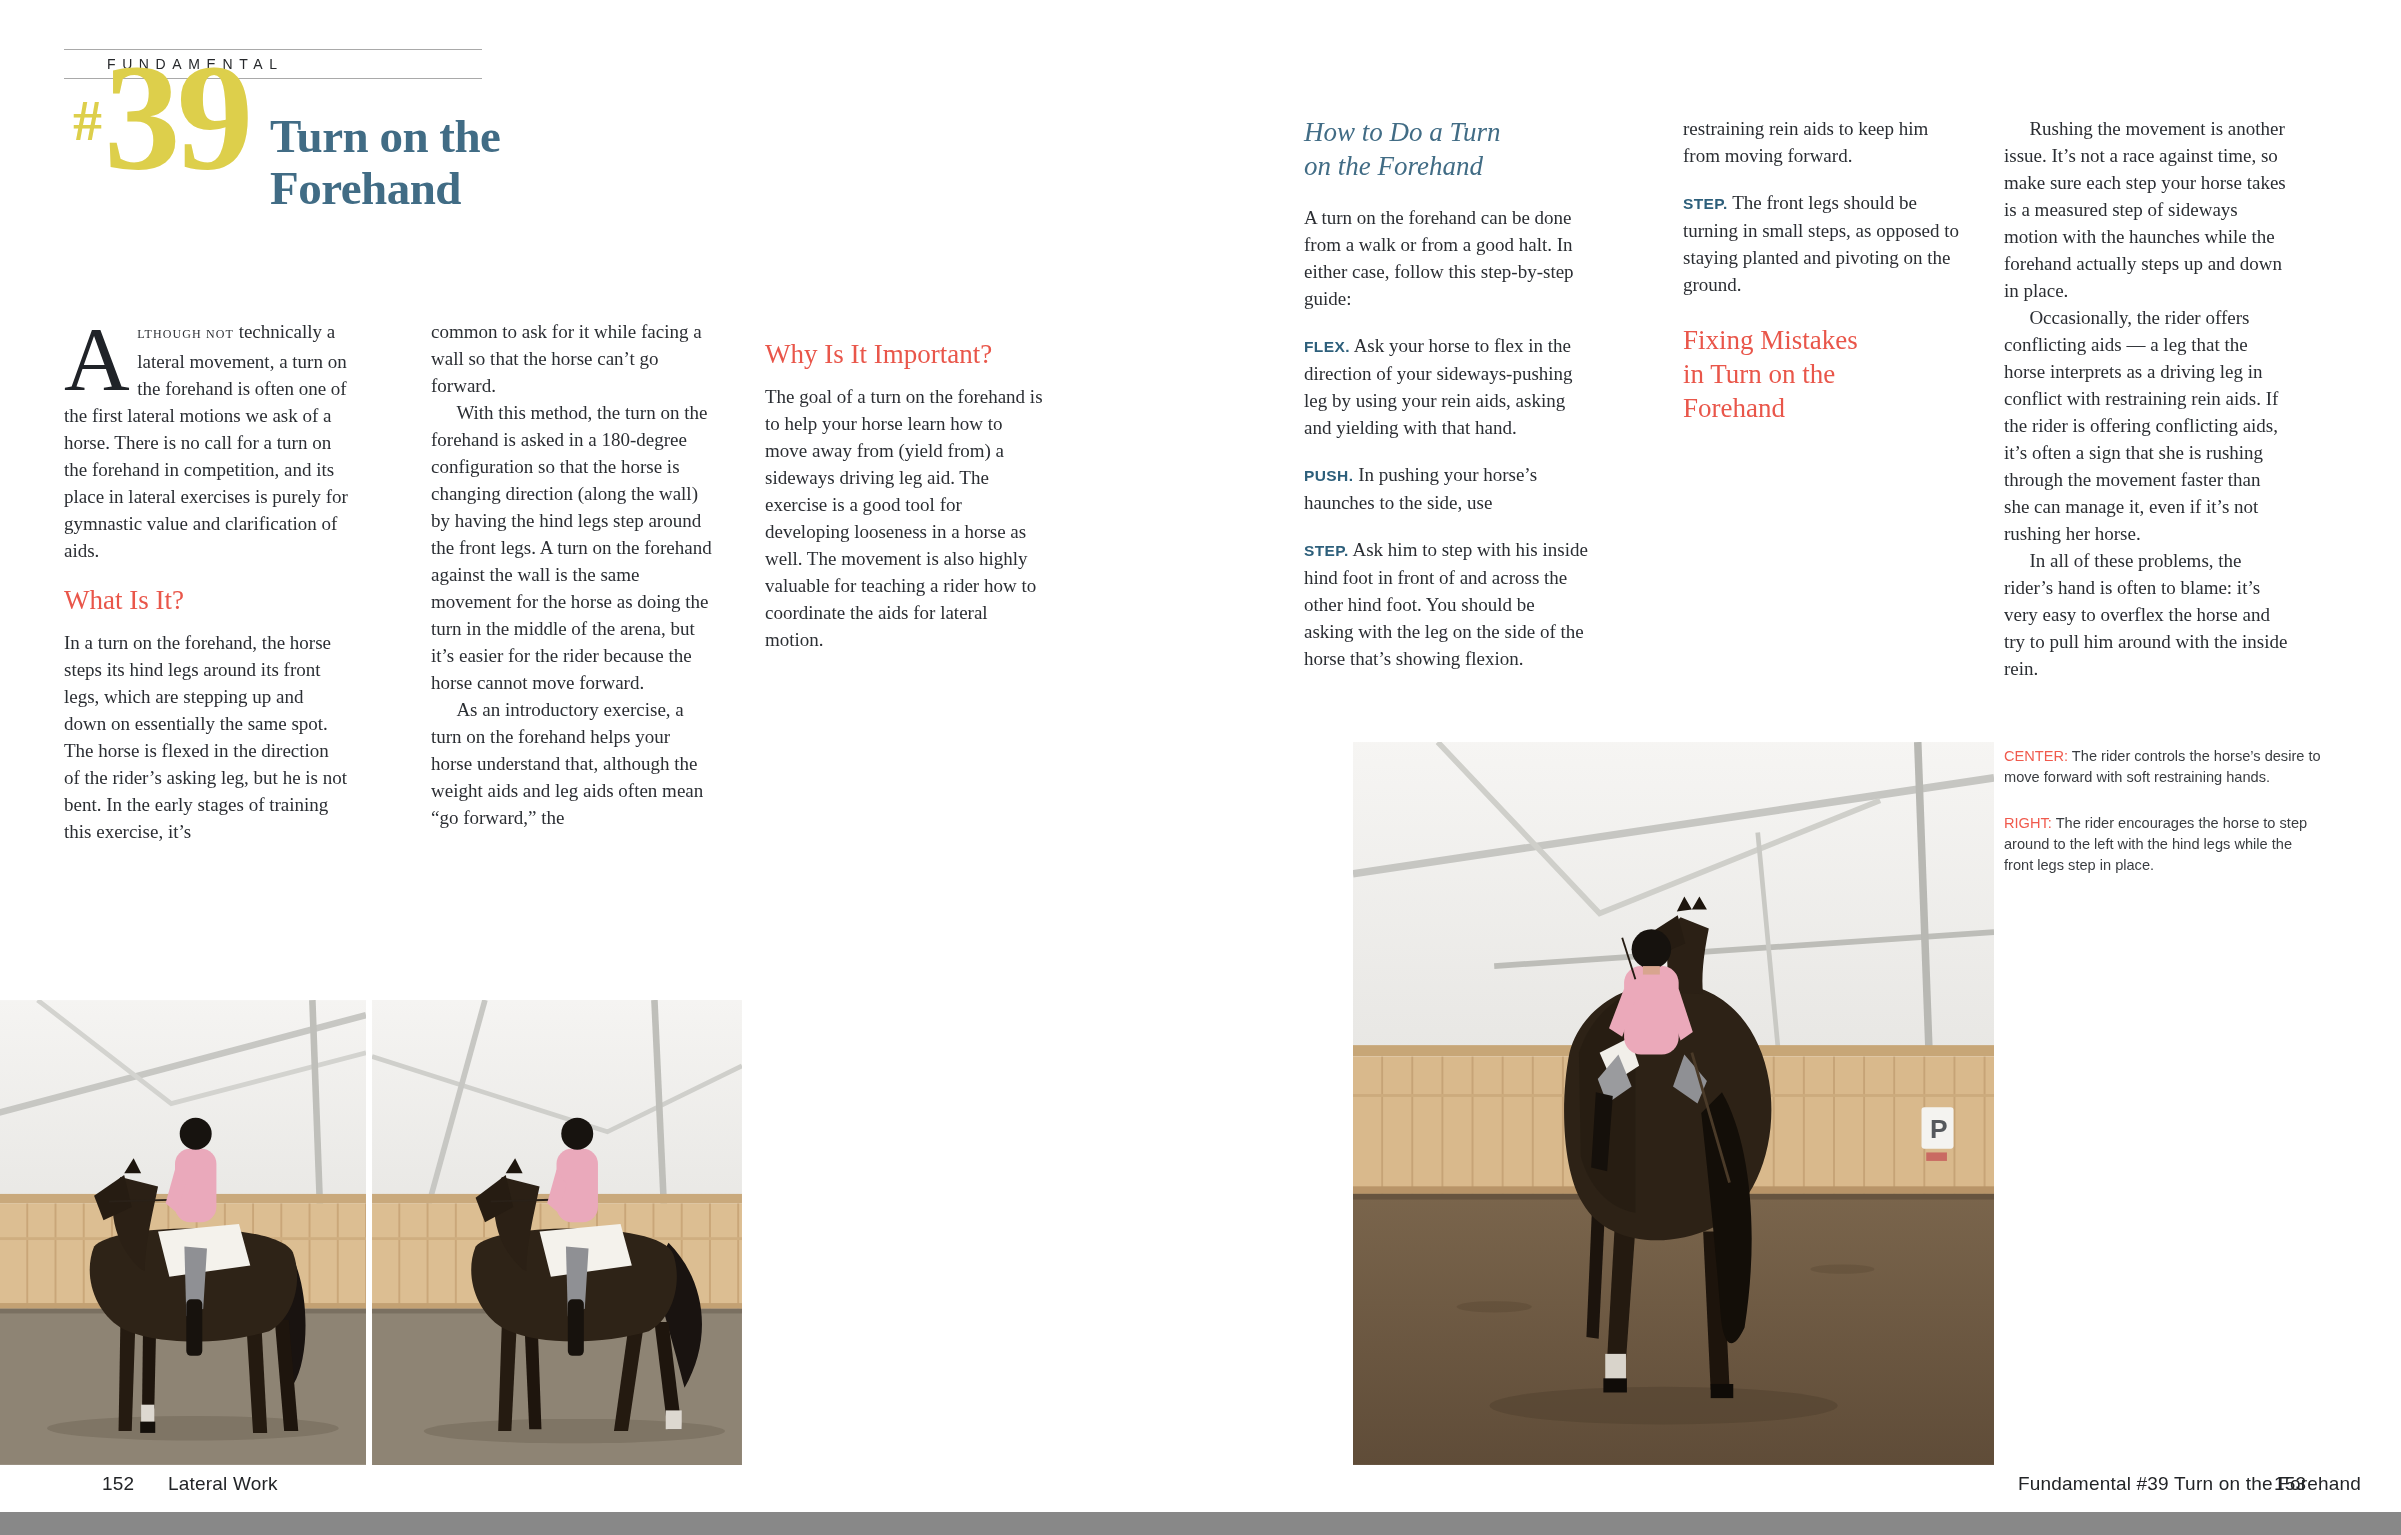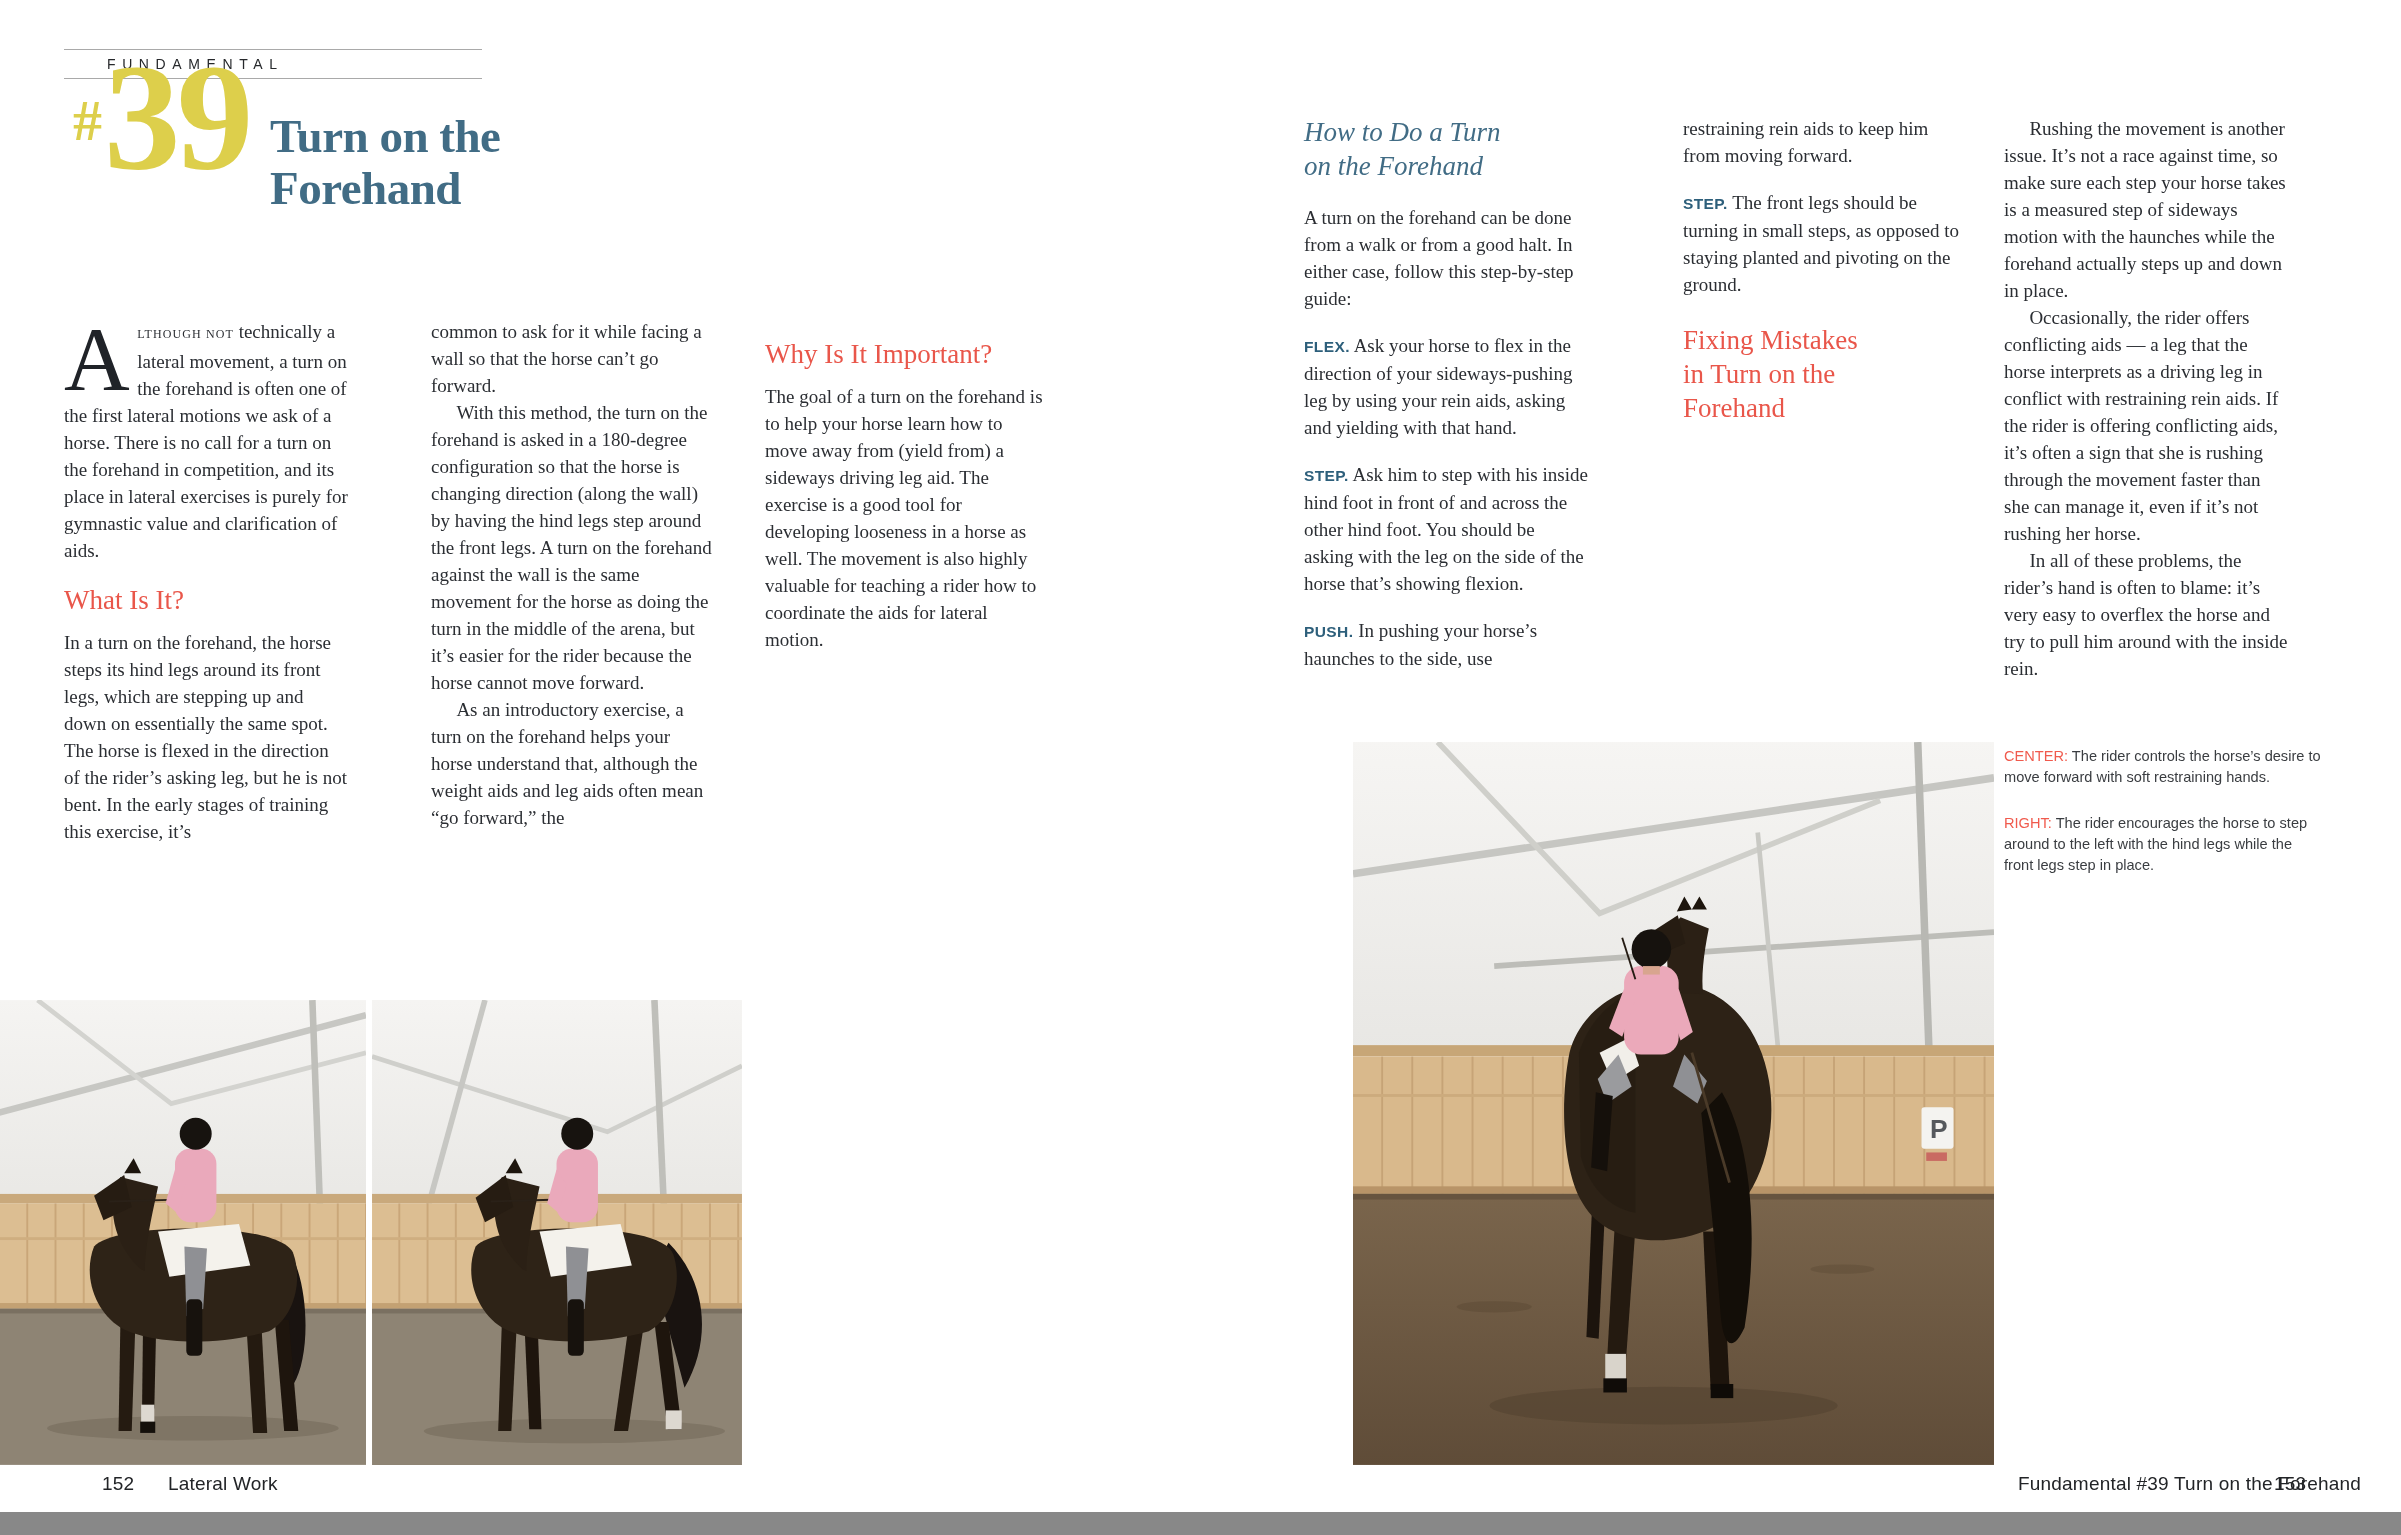--- a/index.html
+++ b/index.html
@@ -227,22 +227,22 @@
 
   <section>
 
     <div class="col rcol1">
       <h3 class="italic-head">
         <span>How to Do a Turn</span><br>
         <span>on the Forehand</span>
       </h3>
       <p class="body">A turn on the forehand can be done from a walk or from a good halt. In either case, follow this step-by-step guide:</p>
       <p class="body step"><span class="step-label">FLEX.</span> <span>Ask your horse to flex in the direction of your sideways-pushing leg by using your rein aids, asking and yielding with that hand.</span></p>
+      <p class="body step"><span class="step-label">PUSH.</span> <span>In pushing your horse’s haunches to the side, use</span></p>
       <p class="body step"><span class="step-label">STEP.</span> <span>Ask him to step with his inside hind foot in front of and across the other hind foot. You should be asking with the leg on the side of the horse that’s showing flexion.</span></p>
-      <p class="body step"><span class="step-label">PUSH.</span> <span>In pushing your horse’s haunches to the side, use</span></p>
     </div>
 
     <div class="col rcol2">
       <p class="body">restraining rein aids to keep him from moving forward.</p>
       <p class="body step"><span class="step-label">STEP.</span> <span>The front legs should be turning in small steps, as opposed to staying planted and pivoting on the ground.</span></p>
       <h2 class="red-head fixing">
         <span>Fixing Mistakes</span><br>
         <span>in Turn on the</span><br>
         <span>Forehand</span>
       </h2>

